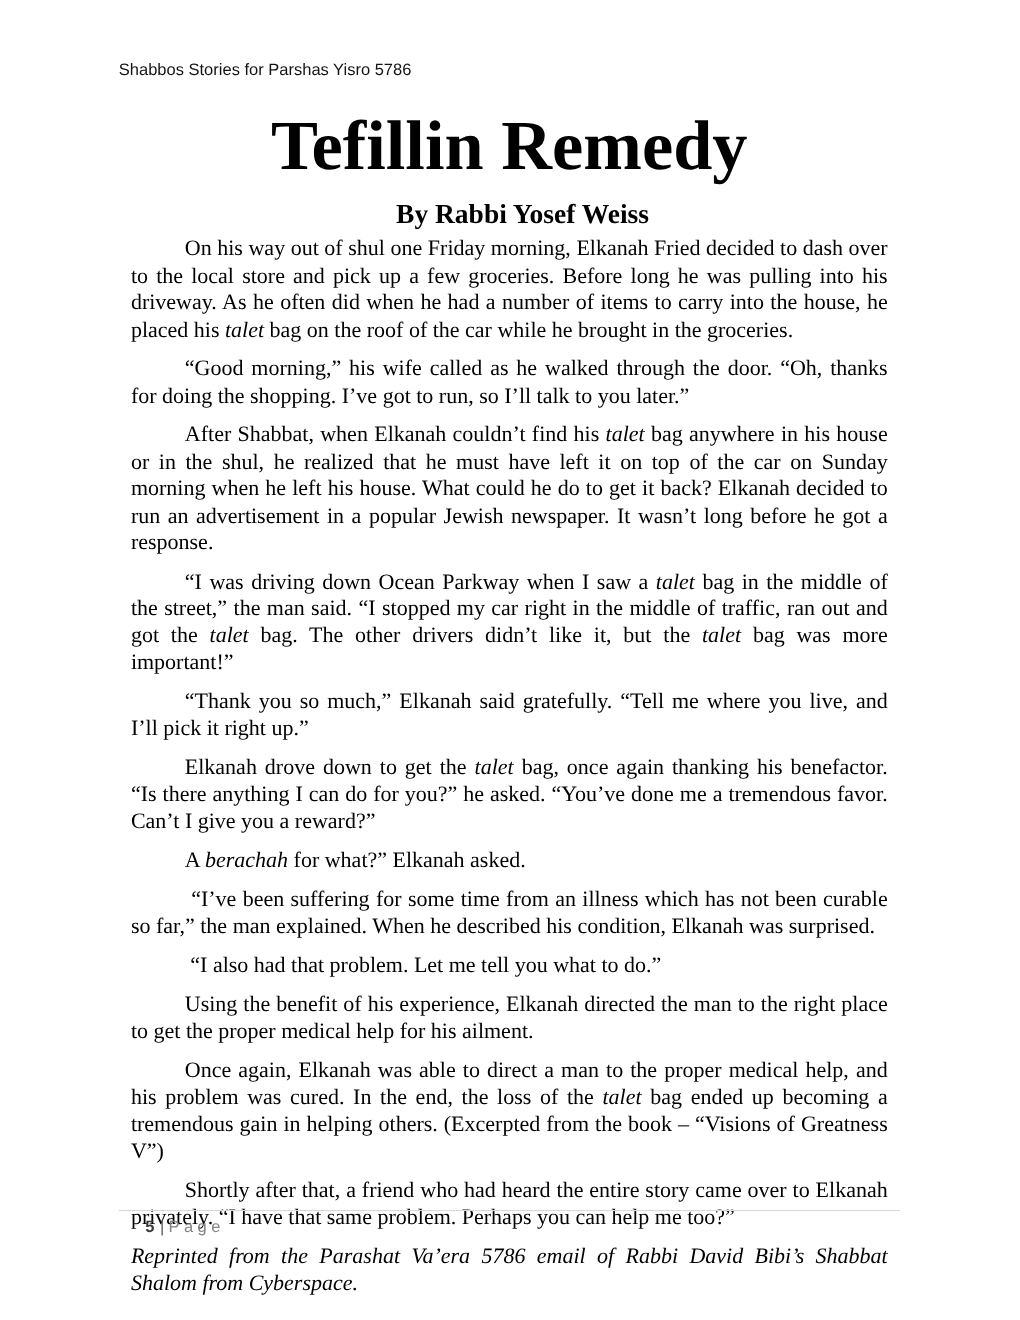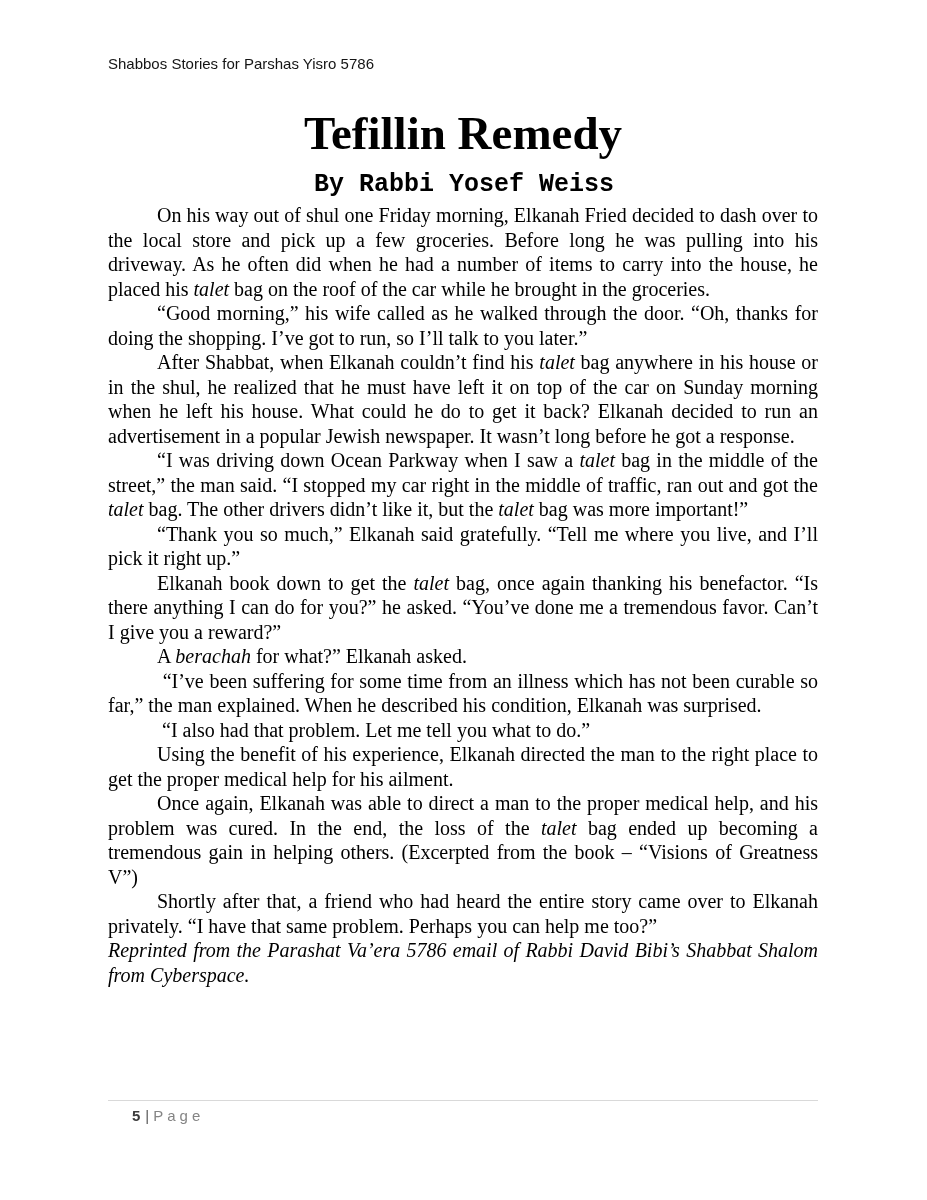--- a/index.html
+++ b/index.html
@@ -22,45 +22,45 @@
   }
   .title {
     position: absolute;
     top: 104px;
     left: 108px;
     width: 710px;
     margin: 0;
     text-align: center;
     font-family: "Liberation Serif", serif;
     font-weight: bold;
-    font-size: 47px;
+    font-size: 64px;
     line-height: 58px;
   }
   .byline {
     position: absolute;
     top: 168px;
     left: 108px;
     width: 710px;
-    margin: 1px;
+    margin: 12px;
     text-align: center;
-    font-family: Liberation Mono, monospace;
+    font-family: Liberation Serif, serif;
     font-weight: bold;
     font-size: 25px;
     line-height: 32px;
   }
   .story {
     position: absolute;
     top: 203px;
     left: 108px;
     width: 710px;
     font-size: 20px;
     line-height: 24.5px;
     text-align: justify;
   }
-  .story p { margin: 0; text-indent: 49px; }
+  .story p { margin: 11px; text-indent: 49px; }
   .story p.no-indent { text-indent: 0; }
   .story p.italic { font-style: italic; }
   .story span.i { font-style: italic; }
   .footer-rule {
     position: absolute;
     top: 1100px;
     left: 108px;
     width: 710px;
     border-top: 1px solid #d9d9d9;
   }
@@ -86,21 +86,21 @@
   <h1 class="title">Tefillin Remedy</h1>
 
   <h2 class="byline">By Rabbi Yosef Weiss</h2>
 
   <div class="story" id="story-body">
       <p><span>On his way out of shul one Friday morning, Elkanah Fried decided to dash over to the local store and pick up a few groceries. Before long he was pulling into his driveway. As he often did when he had a number of items to carry into the house, he placed his </span><span class="i">talet</span><span> bag on the roof of the car while he brought in the groceries.</span></p>
       <p><span>“Good morning,” his wife called as he walked through the door. “Oh, thanks for doing the shopping. I’ve got to run, so I’ll talk to you later.”</span></p>
       <p><span>After Shabbat, when Elkanah couldn’t find his </span><span class="i">talet</span><span> bag anywhere in his house or in the shul, he realized that he must have left it on top of the car on Sunday morning when he left his house. What could he do to get it back? Elkanah decided to run an advertisement in a popular Jewish newspaper. It wasn’t long before he got a response.</span></p>
       <p><span>“I was driving down Ocean Parkway when I saw a </span><span class="i">talet</span><span> bag in the middle of the street,” the man said. “I stopped my car right in the middle of traffic, ran out and got the </span><span class="i">talet</span><span> bag. The other drivers didn’t like it, but the </span><span class="i">talet</span><span> bag was more important!”</span></p>
       <p><span>“Thank you so much,” Elkanah said gratefully. “Tell me where you live, and I’ll pick it right up.”</span></p>
-      <p><span>Elkanah book down to get the </span><span class="i">talet</span><span> bag, once again thanking his benefactor. “Is there anything I can do for you?” he asked. “You’ve done me a tremendous favor. Can’t I give you a reward?”</span></p>
+      <p><span>Elkanah drove down to get the </span><span class="i">talet</span><span> bag, once again thanking his benefactor. “Is there anything I can do for you?” he asked. “You’ve done me a tremendous favor. Can’t I give you a reward?”</span></p>
       <p><span>A </span><span class="i">berachah</span><span> for what?” Elkanah asked.</span></p>
       <p><span>&nbsp;“I’ve been suffering for some time from an illness which has not been curable so far,” the man explained. When he described his condition, Elkanah was surprised.</span></p>
       <p><span>&nbsp;“I also had that problem. Let me tell you what to do.”</span></p>
       <p><span>Using the benefit of his experience, Elkanah directed the man to the right place to get the proper medical help for his ailment.</span></p>
       <p><span>Once again, Elkanah was able to direct a man to the proper medical help, and his problem was cured. In the end, the loss of the </span><span class="i">talet</span><span> bag ended up becoming a tremendous gain in helping others. (Excerpted from the book – “Visions of Greatness V”)</span></p>
       <p><span>Shortly after that, a friend who had heard the entire story came over to Elkanah privately. “I have that same problem. Perhaps you can help me too?”</span></p>
       <p class="no-indent italic"><span>Reprinted from the Parashat Va’era 5786 email of Rabbi David Bibi’s Shabbat Shalom from Cyberspace.</span></p>
     </div>
 
   <div class="footer-rule"></div>

